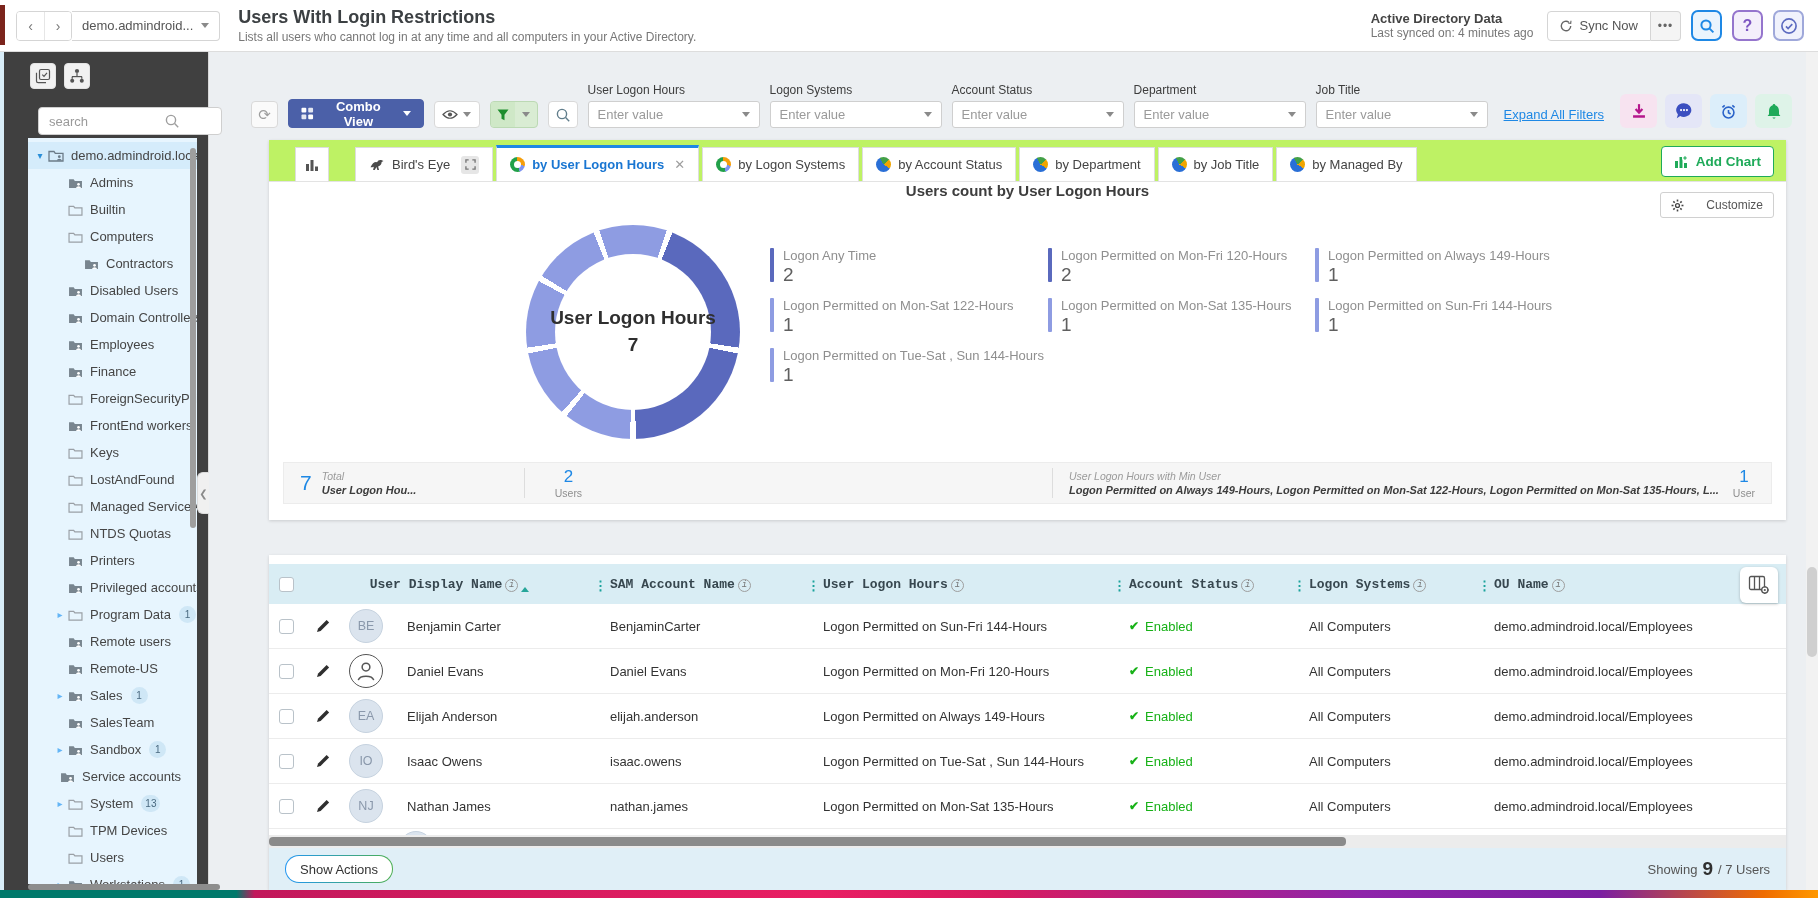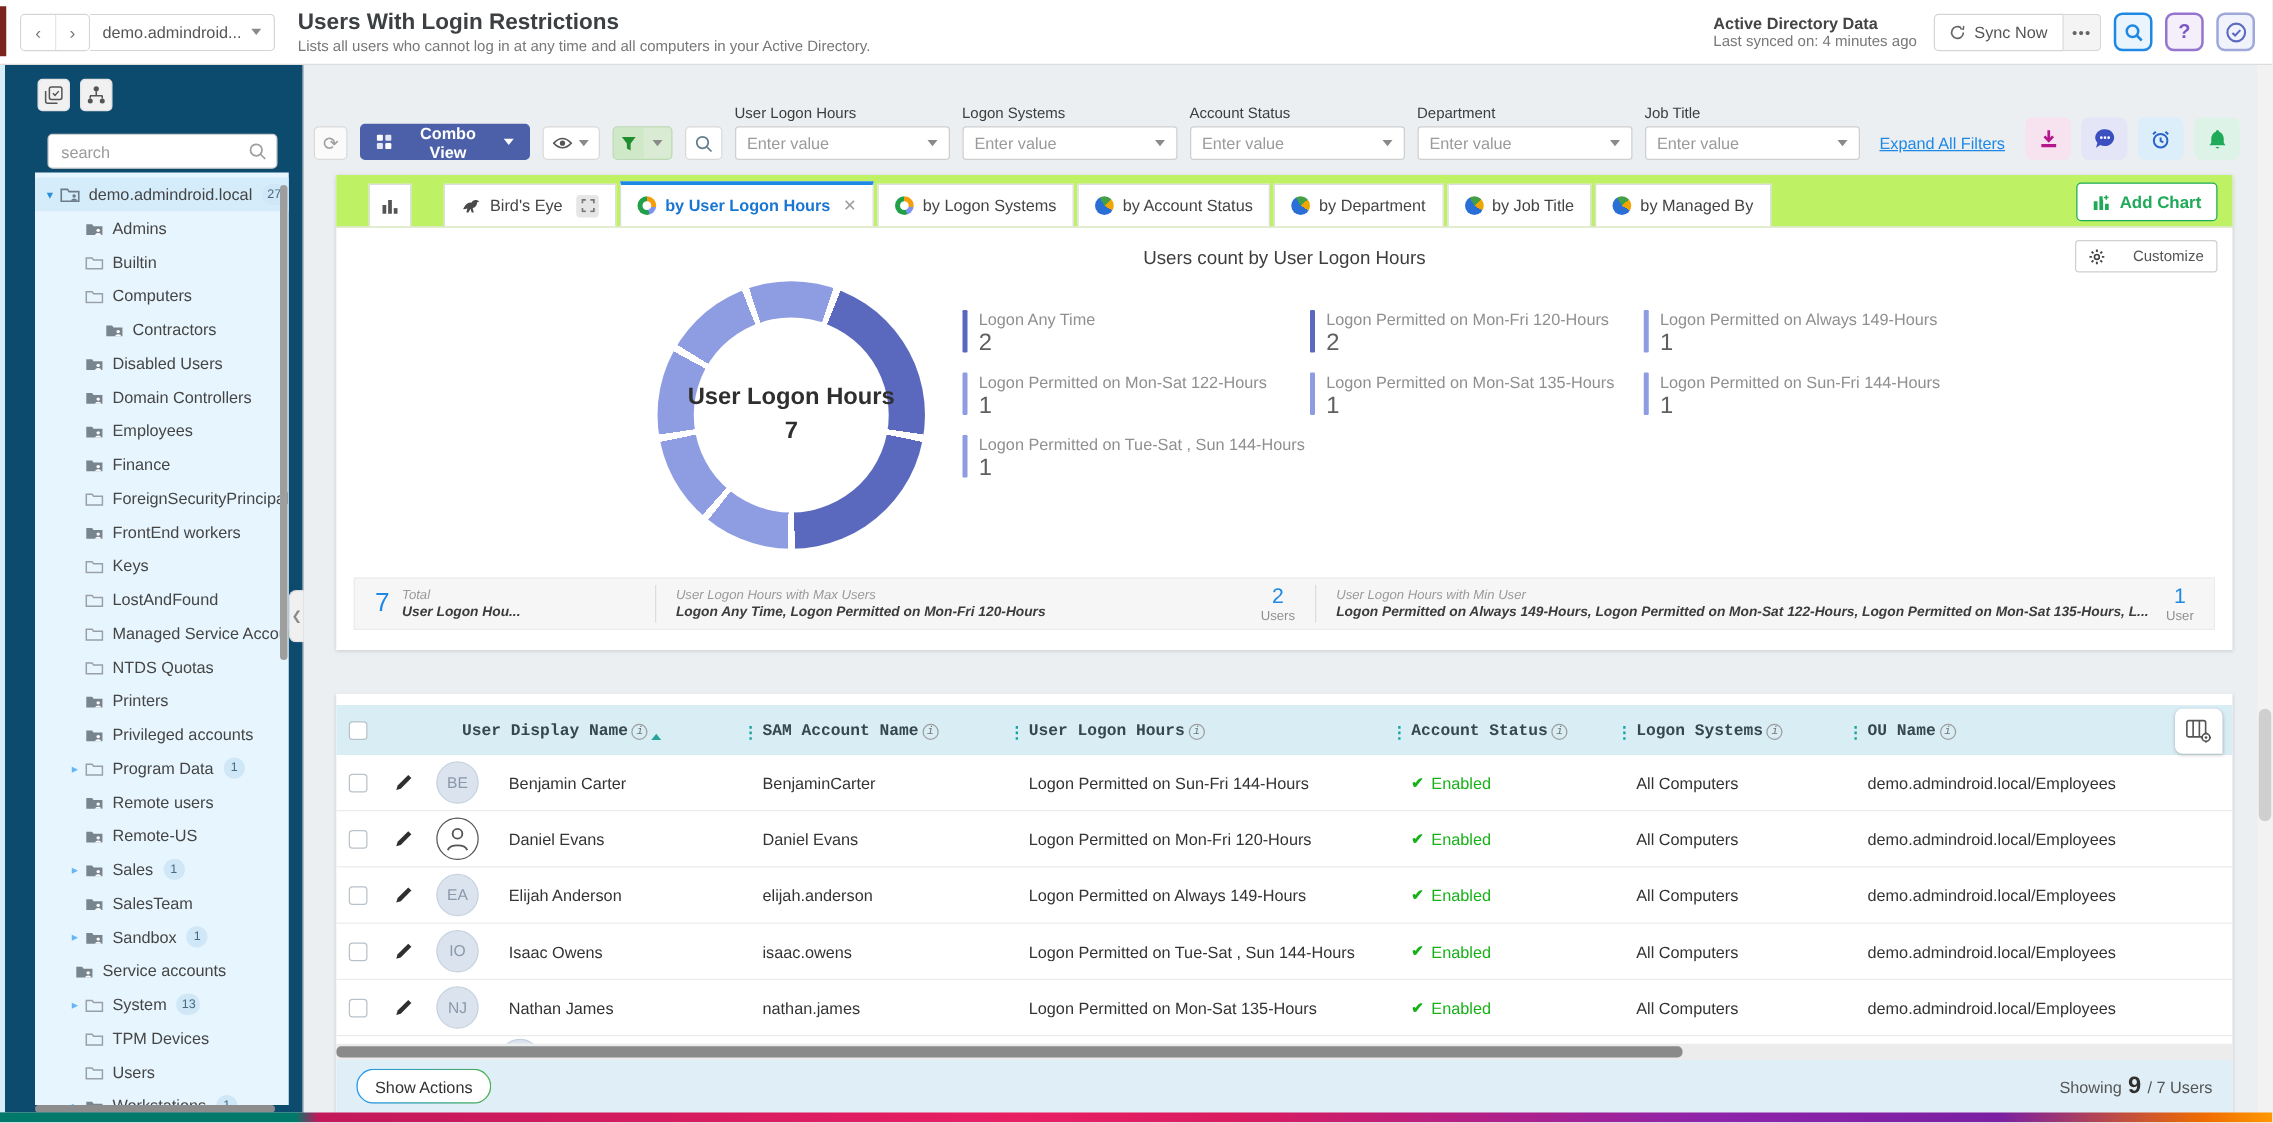--- a/index.html
+++ b/index.html
@@ -22,21 +22,21 @@
   .sync-title { font-size:13px; font-weight:bold; color:#444; }
   .sync-sub { font-size:12px; color:#777; }
   .btn-sync { height:30px; border:1px solid #d5d5d5; border-radius:4px 0 0 4px; background:#fff; display:flex; align-items:center; gap:7px; padding:0 12px; font-size:13px; color:#555; cursor:pointer; }
   .btn-more { height:30px; width:30px; border:1px solid #d5d5d5; border-left:none; border-radius:0 4px 4px 0; background:#f4f4f4; color:#666; font-size:12px; letter-spacing:1px; display:flex; align-items:center; justify-content:center; cursor:pointer; }
   .sq-icon { width:31px; height:31px; border-radius:7px; display:flex; align-items:center; justify-content:center; cursor:pointer; background:#fff; }
   .sq-search { border:2px solid #1e88e5; background:#eaf4fd; }
   .sq-help { border:2px solid #9575cd; background:#f4effb; color:#7e57c2; font-weight:bold; font-size:16px; }
   .sq-audit { border:2px solid #9fa8da; background:#f0f2fc; }
 
   
-  .sidebar { position:absolute; top:52px; left:0; bottom:8px; width:243px; background:#0c4a6e; border-right:1px solid #d8d8d8; z-index:20; }
+  .sidebar { position:absolute; top:52px; left:0; bottom:8px; width:209px; background:#404040; border-right:1px solid #d8d8d8; z-index:20; }
   .edge-strip { position:absolute; left:0; top:52px; bottom:8px; width:4px; background:#d8edf8; z-index:25; }
   .edge-mark { position:absolute; left:0; top:5px; width:5px; height:40px; background:#7b241c; z-index:40; }
   .side-tools { display:flex; gap:8px; margin:11px 0 0 30px; }
   .tool-btn { width:26px; height:26px; background:#f1f1f1; border:1px solid #e3e3e3; border-radius:4px; display:flex; align-items:center; justify-content:center; cursor:pointer; }
   .side-search { position:relative; margin:18px 20px 0 38px; }
   .side-search input { width:184px; height:28px; border:1px solid #cfcfcf; border-radius:4px; padding:0 30px 0 10px; font-size:13px; color:#555; outline:none; font-family:"Liberation Sans",sans-serif; }
   .side-search input::placeholder { color:#9a9a9a; }
   .side-search .mag { position:absolute; right:8px; top:6px; }
   .tree { position:absolute; left:28px; right:11px; top:86px; bottom:6px; background:#e7f5fe; overflow:hidden; padding-top:4px; }
   .tree-item { display:flex; align-items:center; height:27px; font-size:13px; color:#454545; cursor:pointer; white-space:nowrap; }
@@ -85,21 +85,21 @@
   .chartbar-btn { width:34px; height:34px; background:#fff; border:1px solid #ddd; border-bottom:none; display:flex; align-items:center; justify-content:center; margin-right:26px; cursor:pointer; }
   .tab { display:flex; align-items:center; gap:7px; background:#fff; border:1px solid #ddd; border-bottom:none; padding:0 13px; height:34px; font-size:13px; color:#444; margin-right:3px; cursor:pointer; white-space:nowrap; }
   .tab.active { border-top:3px solid #1e88e5; color:#1976d2; font-weight:bold; height:36px; }
   .tab .close-x { color:#9e9e9e; font-size:13px; margin-left:3px; font-weight:normal; }
   .tab .expand-box { width:18px; height:18px; background:#e6e6e6; border-radius:3px; display:flex; align-items:center; justify-content:center; margin-left:4px; }
   .mini-donut { width:15px; height:15px; border-radius:50%; position:relative; background:conic-gradient(#f59e0b 0 28%, #7c93f0 28% 45%, #22a049 45% 100%); flex:0 0 15px; }
   .mini-donut::after { content:""; position:absolute; left:4px; top:4px; width:7px; height:7px; background:#fff; border-radius:50%; }
   .mini-pie { width:15px; height:15px; border-radius:50%; background:conic-gradient(from -30deg, #43a047 0 22%, #f0a500 22% 42%, #2a6fd6 42% 100%); flex:0 0 15px; }
   .btn-addchart { position:absolute; right:12px; top:6px; height:31px; border:1.5px solid #1faa59; border-radius:4px; background:#fff; color:#1faa59; font-weight:bold; font-size:13.5px; display:flex; align-items:center; gap:7px; padding:0 12px; cursor:pointer; }
   .btn-customize { position:absolute; right:12px; top:52px; height:26px; border:1px solid #d0d0d0; border-radius:3px; background:#fff; color:#555; font-size:12px; display:flex; align-items:center; gap:22px; padding:0 10px; cursor:pointer; z-index:5; }
-  .chart-title { text-align:center; font-size:15px; font-weight:normal; color:#3d3d3d; margin-top:16px; }
+  .chart-title { text-align:center; font-size:15px; font-weight:bold; color:#3d3d3d; }
   .donut { position:absolute; left:257px; top:85px; width:214px; height:214px; border-radius:50%; }
   .donut-hole { position:absolute; left:29px; top:29px; width:156px; height:156px; background:#fff; border-radius:50%; }
   .donut-center { position:absolute; inset:0; display:flex; flex-direction:column; align-items:center; justify-content:center; font-size:19px; font-weight:bold; color:#2f2f2f; line-height:1.4; }
   .legend { position:absolute; left:501px; top:108px; right:20px; display:flex; }
   .lg-col { display:flex; flex-direction:column; }
   .lg-col1 { width:278px; } .lg-col2 { width:267px; } .lg-col3 { width:260px; }
   .lg-item { display:flex; margin-bottom:15px; height:35px; }
   .lg-bar { width:4px; height:34px; border-radius:1px; margin-right:9px; flex:0 0 4px; }
   .lg-label { color:#8f8f8f; font-size:13px; }
   .lg-value { color:#5f5f5f; font-size:19px; margin-top:1px; }
@@ -783,24 +783,20 @@
 
       <div class="stats-bar" id="stats">
           <div class="stat stat1">
             <span class="st-value">7</span>
             <span class="st-col">
               <span class="st-top">Total</span>
               <span class="st-main">User Logon Hou...</span>
             </span>
           </div>
           <div class="stat stat2">
-            <span class="st-col">
-              <span class="st-top">User Logon Hours with Max Users</span>
-              <span class="st-main">Logon Any Time, Logon Permitted on Mon-Fri 120-Hours</span>
-            </span>
             <span class="st-right">
               <span class="st-value">2</span>
               <span class="st-unit">Users</span>
             </span>
           </div>
           <div class="stat stat3">
             <span class="st-col">
               <span class="st-top">User Logon Hours with Min User</span>
               <span class="st-main">Logon Permitted on Always 149-Hours, Logon Permitted on Mon-Sat 122-Hours, Logon Permitted on Mon-Sat 135-Hours, L...</span>
             </span>

